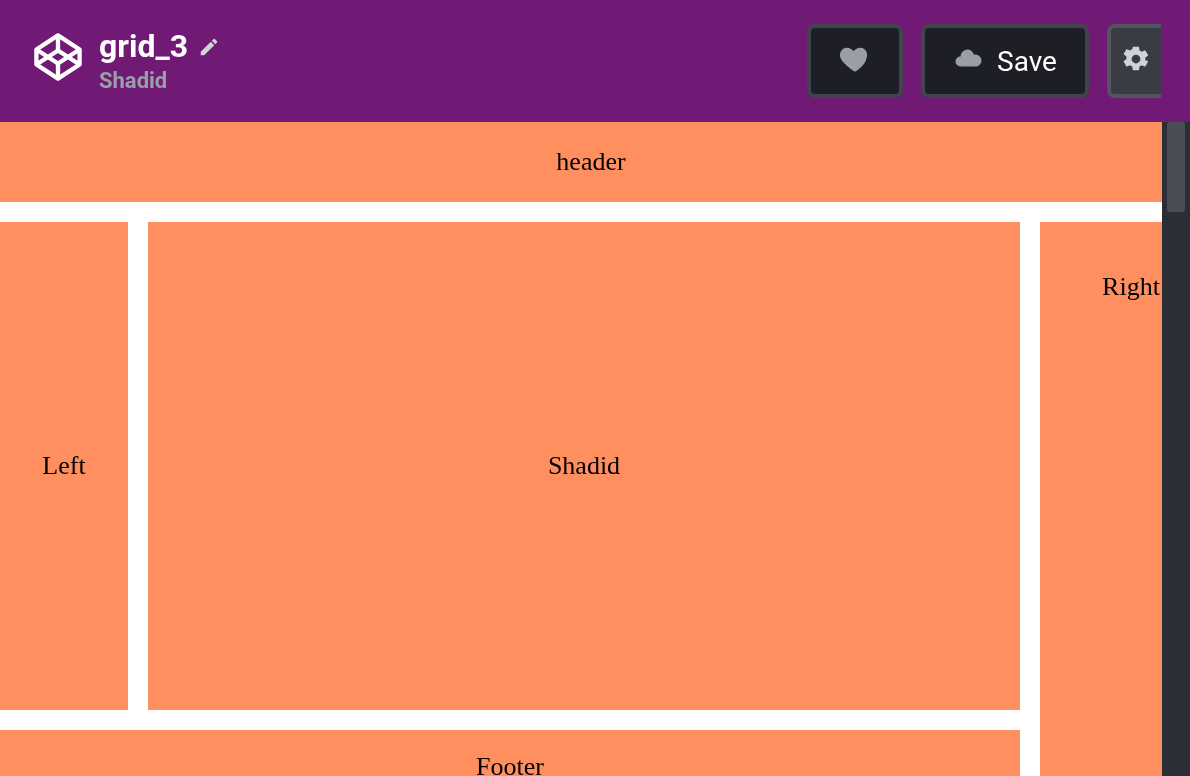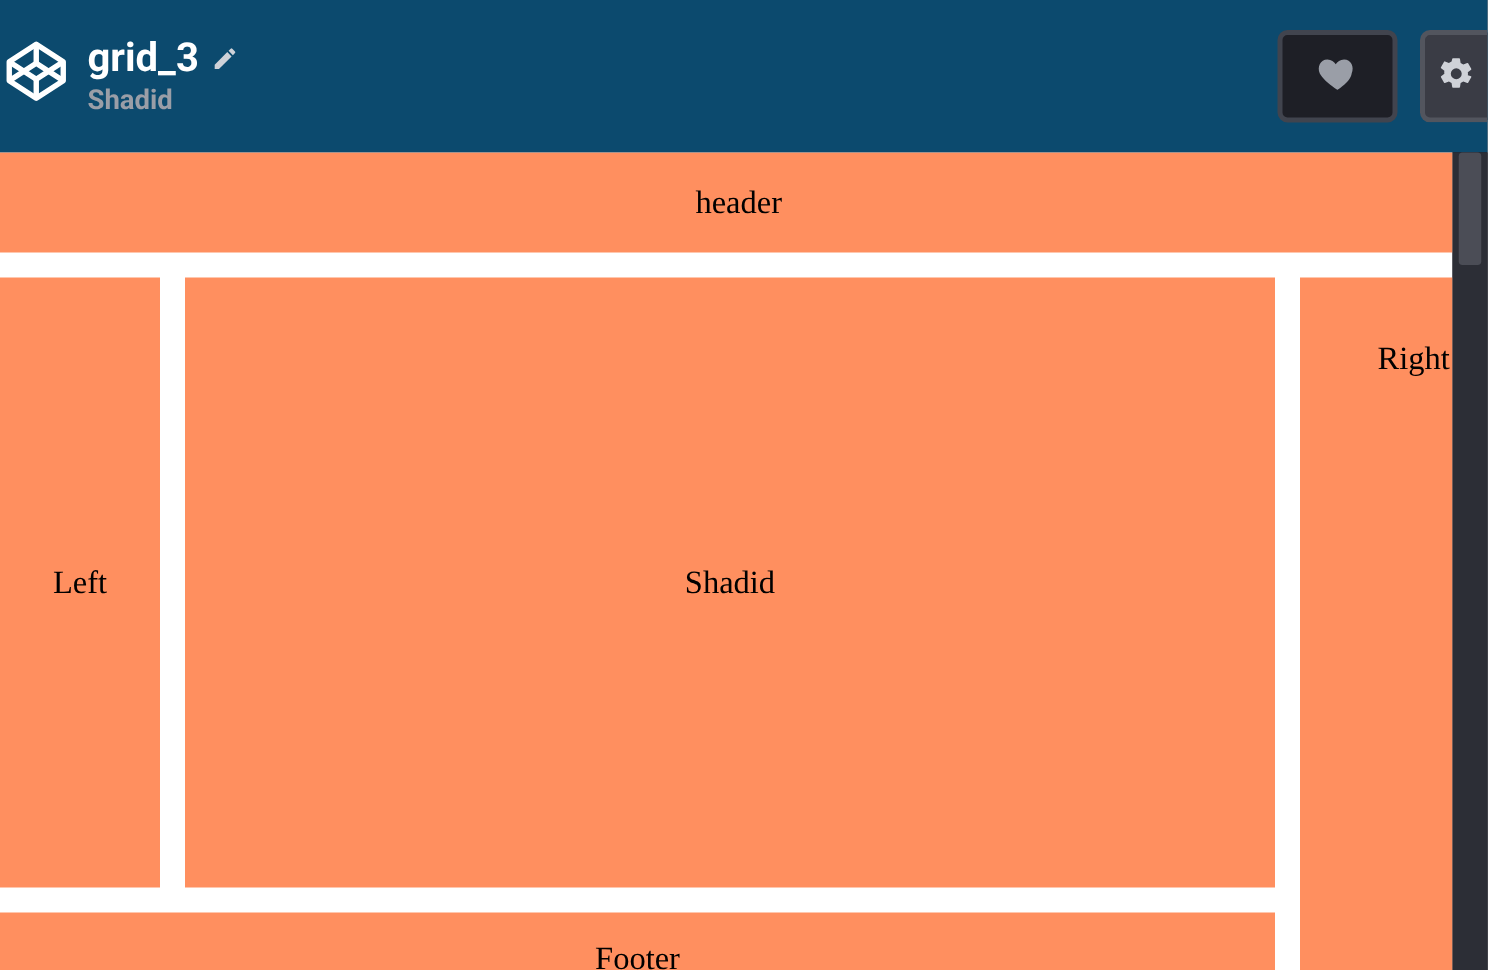--- a/index.html
+++ b/index.html
@@ -9,24 +9,24 @@
     }
     body {
       width: 1190px;
       height: 776px;
       overflow: hidden;
       font-family: -apple-system, BlinkMacSystemFont, "Segoe UI", Roboto, sans-serif;
       background: #1e1f26;
     }
     .topbar {
       height: 122px;
-      background: #0c4a6e;
-      display: flex;
-      align-items: center;
-      padding: 0 0;
+      background: #701a75;
+      display: flex;
+      align-items: center;
+      padding: 0 29px;
       position: relative;
     }
     .logo-wrap {
       width: 58px;
       height: 58px;
       display: flex;
       align-items: center;
       justify-content: center;
       position: relative;
       top: -4px;
@@ -212,20 +212,28 @@
   </div>
 
   <div class="topbar-actions">
     <div class="btn btn-heart">
       <span>
         <svg width="34" height="34" viewBox="0 0 24 24" fill="#9a9ea7">
           <path d="M12 21s-7.5-4.6-10-9.2C.4 8.2 2.3 4 6.3 4c2.2 0 3.8 1.3 4.7 2.6C11.9 5.3 13.5 4 15.7 4c4 0 5.9 4.2 4.3 7.8C19.5 16.4 12 21 12 21z"></path>
         </svg>
       </span>
     </div>
+    <div class="btn btn-save">
+      <span>
+        <svg width="30" height="30" viewBox="0 0 24 24" fill="#9a9ea7">
+          <path d="M19 18H6a4 4 0 0 1 0-8 5.5 5.5 0 0 1 10.8-1.5A4.5 4.5 0 0 1 19 18z"></path>
+        </svg>
+      </span>
+      <span class="btn-save-text">Save</span>
+    </div>
     <div class="btn-settings">
       <span>
         <svg width="30" height="30" viewBox="0 0 24 24" fill="#cfd2d8">
           <path d="M19.4 13a7.8 7.8 0 0 0 .1-1 7.8 7.8 0 0 0-.1-1l2.1-1.6a.5.5 0 0 0 .1-.6l-2-3.5a.5.5 0 0 0-.6-.2l-2.5 1a7.6 7.6 0 0 0-1.7-1l-.4-2.6a.5.5 0 0 0-.5-.4h-4a.5.5 0 0 0-.5.4L9 4.1a7.6 7.6 0 0 0-1.7 1l-2.5-1a.5.5 0 0 0-.6.2l-2 3.5a.5.5 0 0 0 .1.6L4.4 10a7.8 7.8 0 0 0-.1 1 7.8 7.8 0 0 0 .1 1l-2.1 1.6a.5.5 0 0 0-.1.6l2 3.5a.5.5 0 0 0 .6.2l2.5-1a7.6 7.6 0 0 0 1.7 1l.4 2.6a.5.5 0 0 0 .5.4h4a.5.5 0 0 0 .5-.4l.4-2.6a7.6 7.6 0 0 0 1.7-1l2.5 1a.5.5 0 0 0 .6-.2l2-3.5a.5.5 0 0 0-.1-.6zM12 15.5A3.5 3.5 0 1 1 15.5 12 3.5 3.5 0 0 1 12 15.5z"></path>
         </svg>
       </span>
     </div>
   </div>
 </div>
 

